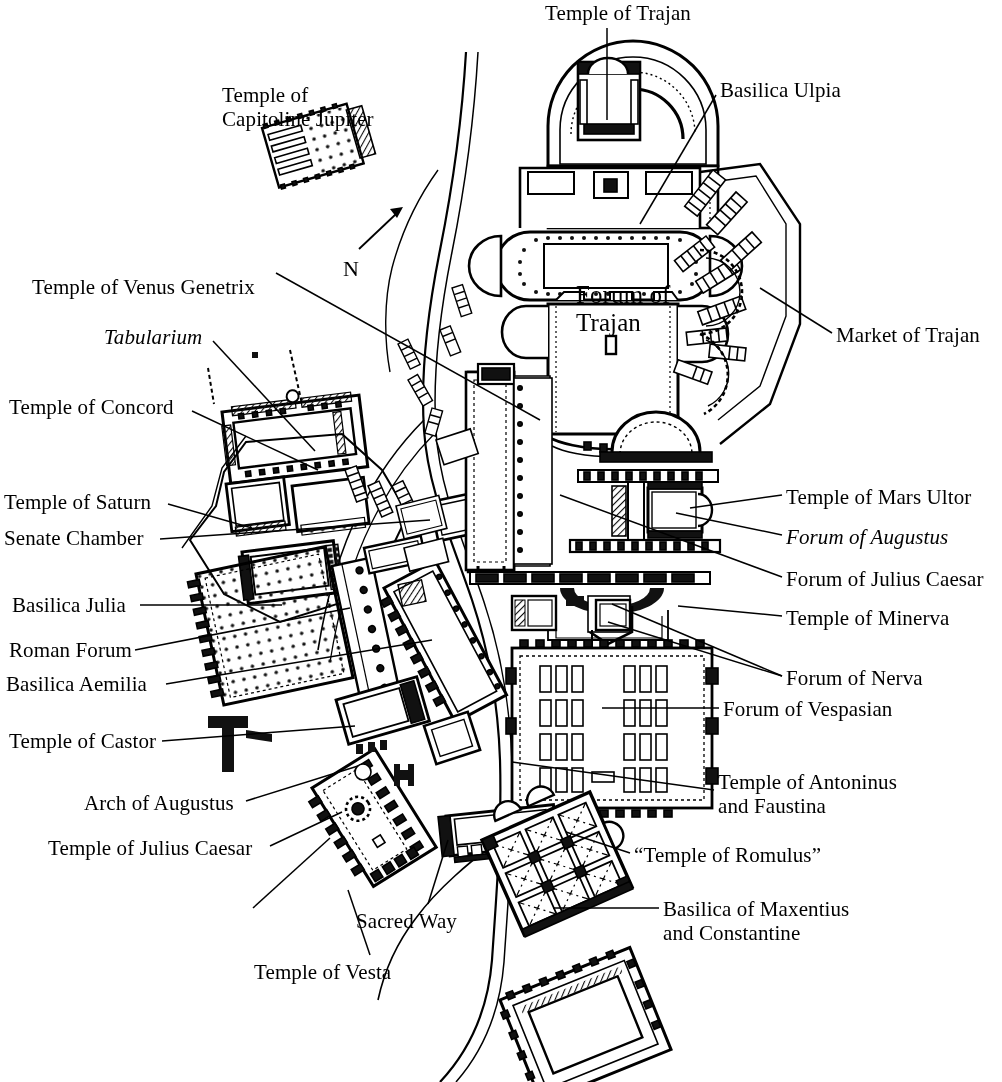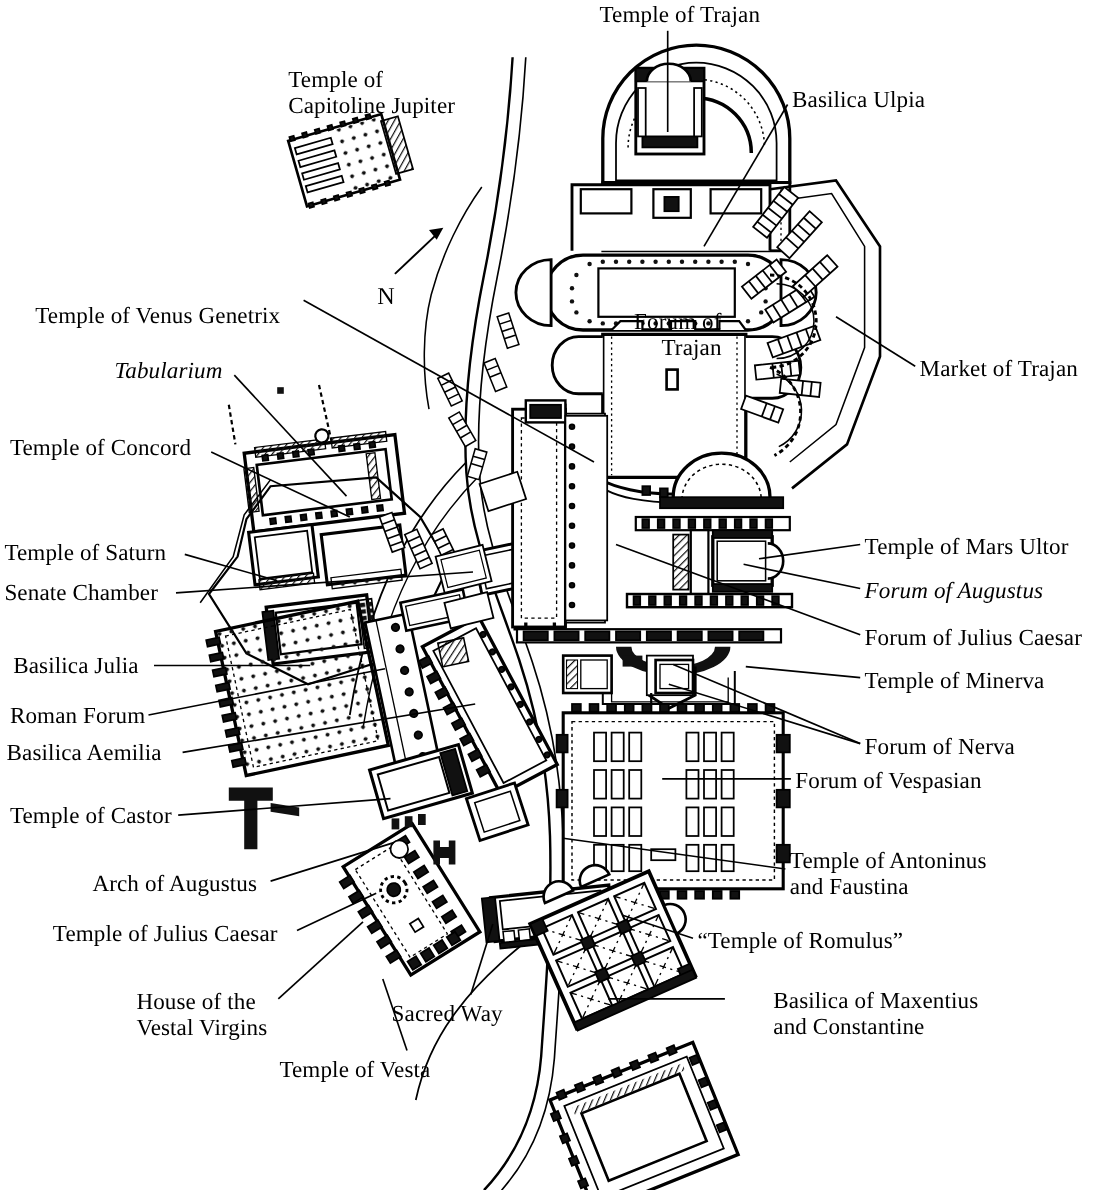--- a/index.html
+++ b/index.html
@@ -25,21 +25,21 @@
   }
   .lbl {
     position: absolute;
     color: #000000;
     font-family: "Liberation Serif", "DejaVu Serif", serif;
     font-size: 21px;
     line-height: 1.12;
     white-space: pre;
     letter-spacing: 0.1px;
   }
-  .lbl.inmap { font-size: 21px; text-align: right; }
+  .lbl.inmap { font-size: 25px; text-align: left; }
   .northletter {
     position: absolute;
     font-size: 22px;
     font-family: "Liberation Serif", "DejaVu Serif", serif;
     color: #000;
   }
 </style>
 </head>
 <body>
 
@@ -815,21 +815,21 @@
 
       <g stroke="#000" stroke-width="1.8" fill="#000">
         <line x1="359" y1="249" x2="396" y2="214"></line>
         <path d="M403,207 l-13,2 l7,9 z" stroke="none"></path>
       </g>
 
     </g>
   </svg>
 
   <div class="lbl" style="left:545px; top:2px;">Temple of Trajan</div>
-  <div class="lbl" style="left:222px; top:61px;margin-left:40px;">Temple of
+  <div class="lbl" style="left:222px; top:84px;">Temple of
 Capitoline Jupiter</div>
   <div class="lbl" style="left:720px; top:79px;text-align:center;">Basilica Ulpia</div>
   <div class="lbl" style="left:32px;  top:260px;margin-top:16px;">Temple of Venus Genetrix</div>
   <div class="lbl" style="left:836px; top:324px;">Market of Trajan</div>
   <div class="lbl" style="left:104px; top:326px;font-style:italic;">Tabularium</div>
   <div class="lbl" style="left:9px;   top:396px;">Temple of Concord</div>
   <div class="lbl" style="left:786px; top:486px;">Temple of Mars Ultor</div>
   <div class="lbl" style="left:4px;   top:491px;">Temple of Saturn</div>
   <div class="lbl" style="left:786px; top:526px;font-style:italic;">Forum of Augustus</div>
   <div class="lbl" style="left:4px;   top:527px;">Senate Chamber</div>
@@ -839,24 +839,22 @@
   <div class="lbl" style="left:9px;   top:639px;">Roman Forum</div>
   <div class="lbl" style="left:786px; top:667px;">Forum of Nerva</div>
   <div class="lbl" style="left:6px;   top:673px;">Basilica Aemilia</div>
   <div class="lbl" style="left:723px; top:698px;">Forum of Vespasian</div>
   <div class="lbl" style="left:9px;   top:730px;">Temple of Castor</div>
   <div class="lbl" style="left:718px; top:771px;">Temple of Antoninus
 and Faustina</div>
   <div class="lbl" style="left:84px;  top:792px;">Arch of Augustus</div>
   <div class="lbl" style="left:634px; top:844px;">“Temple of Romulus”</div>
   <div class="lbl" style="left:48px;  top:837px;">Temple of Julius Caesar</div>
-  <div class="lbl" style="left:663px; top:898px;margin-left:40px;">Basilica of Maxentius
+  <div class="lbl" style="left:663px; top:898px;">Basilica of Maxentius
 and Constantine</div>
-  <div class="lbl" style="left:124px; top:899px;">House of the
-Vestal Virgins</div>
   <div class="lbl" style="left:356px; top:910px;">Sacred Way</div>
   <div class="lbl" style="left:254px; top:961px;">Temple of Vesta</div>
 
   <div class="lbl inmap" style="left:576px; top:281px; width:80px;">Forum of
 Trajan</div>
 
   <div class="northletter" style="left:343px; top:256px;">N</div>
 
 </div>
 

